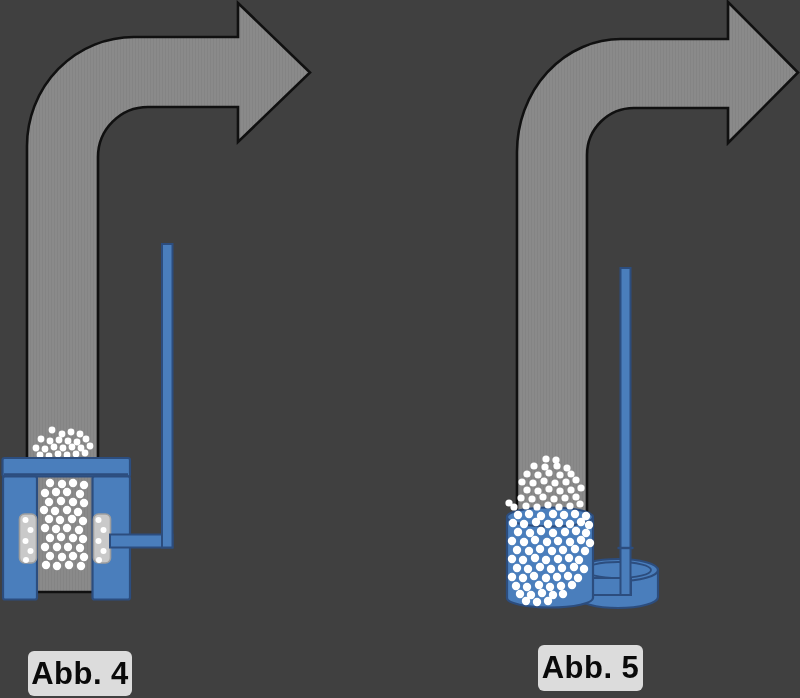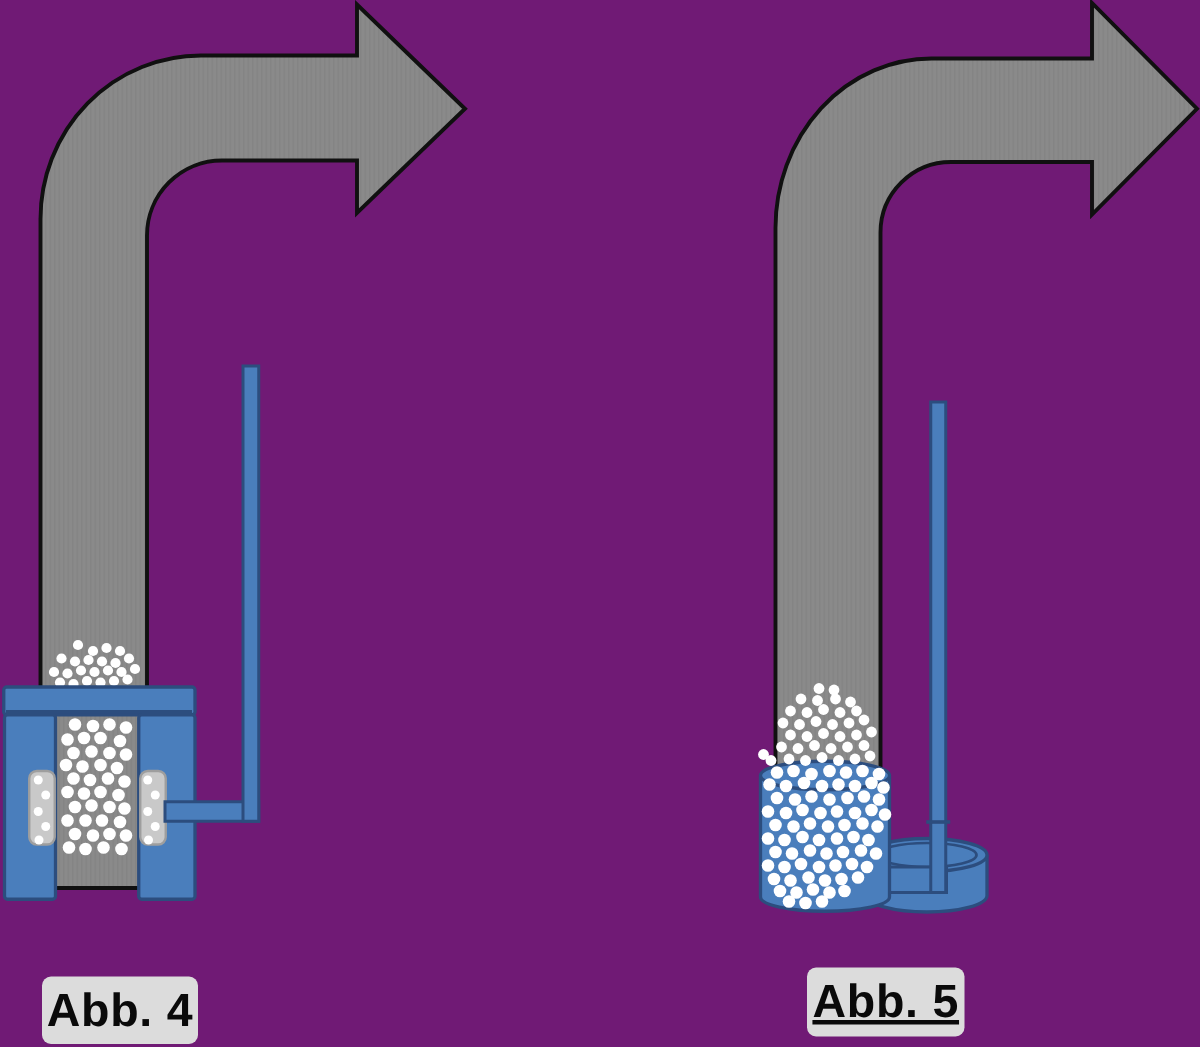--- a/index.html
+++ b/index.html
@@ -1,38 +1,38 @@
 <!DOCTYPE html>
 <html style="--arrow-fill: #8a8a8a; --arrow-stripe: #848484; --arrow-stroke: #101010; --blue-fill: #4a7ebc; --blue-stroke: #2c4d7e; --plate-fill: #c9c9c9; --plate-stroke: #9e9e9e; --particle: #ffffff; --label-bg: #dcdcdc; --label-text: #0a0a0a;"><head>
 <meta charset="utf-8">
 <style>
   html,body { margin:0; padding:0; background:#ffffff; }
   .stage {
-    position:relative; width:800px; height:698px; background:#701a75;
+    position:relative; width:800px; height:698px; background:#404040;
     font-family:"Liberation Sans", sans-serif; overflow:hidden;
   }
   svg { position:absolute; left:0; top:0; display:block; }
 
   .arrow       { fill:url(#pinstripe); stroke:var(--arrow-stroke); stroke-width:2.6; }
   .tex-base    { fill:var(--arrow-fill); }
   .tex-line    { fill:var(--arrow-stripe); }
   .blue        { fill:var(--blue-fill); stroke:var(--blue-stroke); stroke-width:2.2; }
   .blue-thin   { fill:var(--blue-fill); stroke:var(--blue-stroke); stroke-width:2; }
   .blue-line   { stroke:var(--blue-stroke); stroke-width:2.4; fill:none; }
   .plate       { fill:var(--plate-fill); stroke:var(--plate-stroke); stroke-width:1.6; }
   .particles   { fill:var(--particle); }
   .inner-rim   { fill:none; stroke:var(--blue-stroke); stroke-width:1.8; }
 
   .fig-label {
     position:absolute; display:flex; align-items:center; justify-content:center;
     background:var(--label-bg); color:var(--label-text);
     font-size:31px; font-weight:700; border-radius:6px; letter-spacing:0.5px;
   }
   .fig-label.left  { left:28px;  top:651px; width:104px; height:45px; }
-  .fig-label.right { left:538px; top:645px; width:105px; height:46px;text-decoration:underline; }
+  .fig-label.right { left:538px; top:645px; width:105px; height:46px; }
 </style>
 </head>
 <body>
 
 <div class="stage">
 
   <svg width="800" height="698" viewBox="0 0 800 698">
     <defs>
       <pattern id="pinstripe" patternUnits="userSpaceOnUse" width="3" height="3">
         <rect class="tex-base" x="0" y="0" width="3" height="3"></rect>

